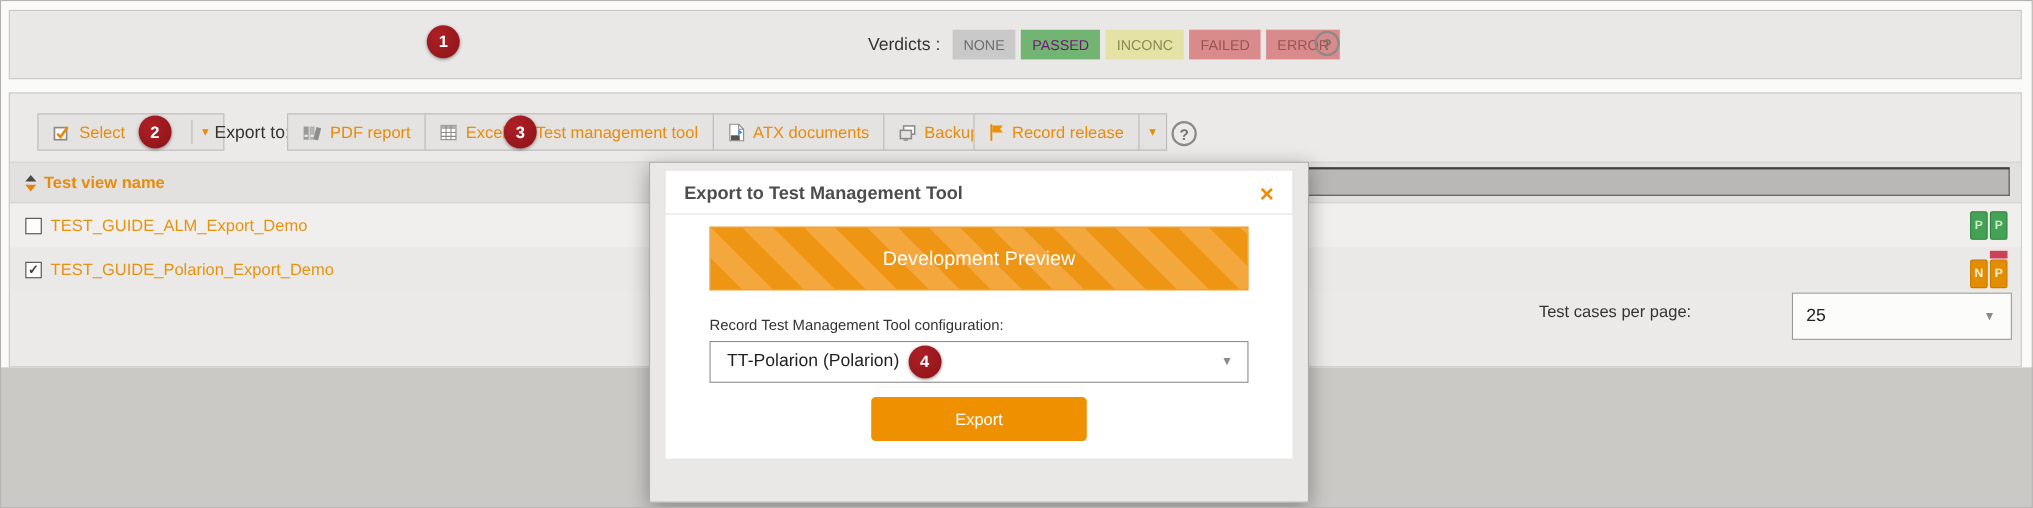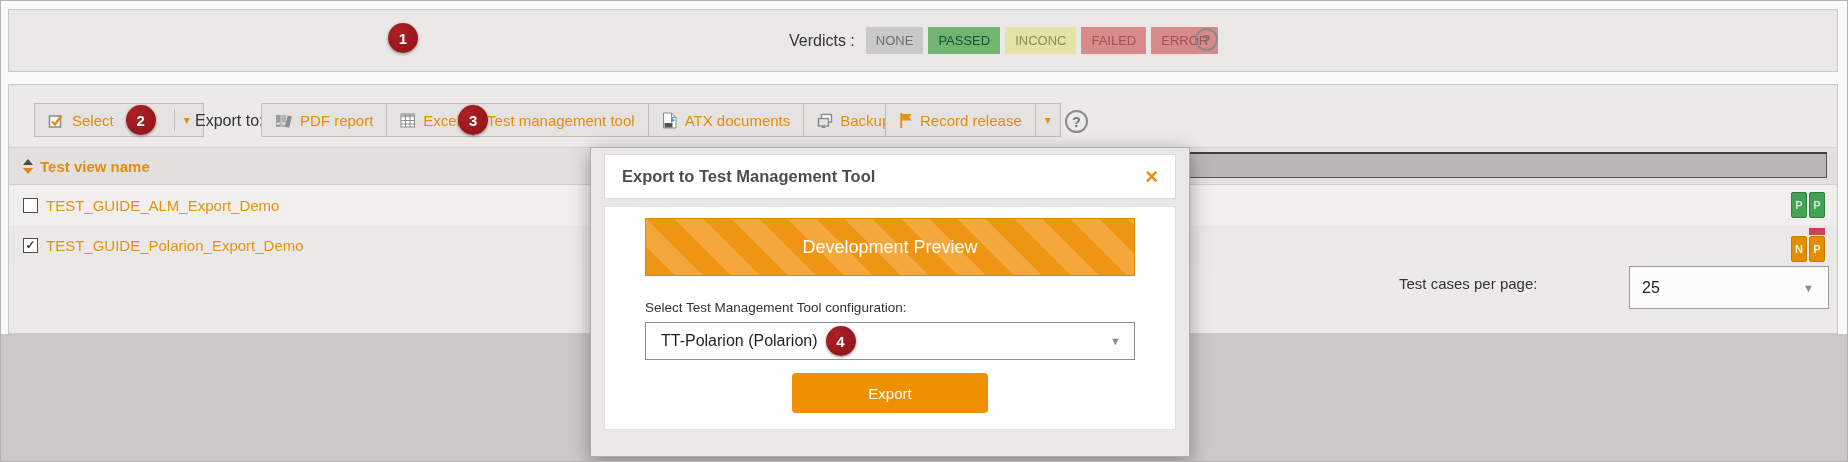--- a/index.html
+++ b/index.html
@@ -32,21 +32,21 @@
     color:#fff; font-size:15px; font-weight:bold;
     display:inline-flex; align-items:center; justify-content:center;
     box-shadow:0 1px 3px rgba(0,0,0,.45); z-index:20; flex:0 0 auto;
   }
   .badge-1 { position:absolute; left:379px; top:13px; }
 
   .verdicts { position:absolute; left:780px; top:0; height:61px; display:flex; align-items:center; }
   .verdicts-lbl { font-size:16px; color:#333; margin-right:11px; }
   .chip { height:27px; padding:0 10px; font-size:13px; display:flex; align-items:center; margin-right:5px; }
   .chip.none   { background:#c9c9c9; color:#6e6e6e; }
-  .chip.passed { background:#72b572; color:#14532d; }
+  .chip.passed { background:#72b572; color:#701a75; }
   .chip.inconc { background:#e4e2a4; color:#8b8b55; }
   .chip.failed { background:#d98b8b; color:#9b5353; }
   .chip.error  { background:#d98b8b; color:#9b5353; }
 
   .help {
     width:23px; height:23px; border-radius:50%; border:2px solid #8a8a88;
     color:#757573; font-weight:bold; font-size:14px;
     display:flex; align-items:center; justify-content:center; cursor:pointer; background:transparent;
   }
   .help-1 { position:absolute; left:1186px; top:18px; }
@@ -120,21 +120,21 @@
     position:absolute; left:590px; top:147px; width:600px; height:310px;
     background:#e9e8e6; border:1px solid #aeadab; box-shadow:0 5px 18px rgba(0,0,0,.35); z-index:30;
   }
   .modal-title {
     position:absolute; left:13px; top:6px; width:572px; height:45px;
     background:#fff; border:1px solid #dcdbd9; display:flex; align-items:center; padding:0 17px;
   }
   .modal-title-text { font-size:16.5px; font-weight:bold; color:#4d4d4b; }
   .modal-close { margin-left:auto; color:#ef8b0b; font-size:22px; font-weight:bold; cursor:pointer; line-height:1; }
   .modal-body {
-    position:absolute; left:13px; top:58px; width:572px; height:224px;
+    position:absolute; left:13px; top:46px; width:572px; height:224px;
     background:#fff; border:1px solid #e2e1df;
   }
   .banner {
     margin:11px 40px 0; height:58px;
     background:repeating-linear-gradient(45deg, #ef9514 0 20px, #f3a73c 20px 40px);
     border:1px solid #e08708;
     display:flex; align-items:center; justify-content:center; color:#fff; font-size:18px;
   }
   .config-label { margin:24px 40px 0; font-size:13.5px; color:#333; }
   .config-select {
@@ -302,21 +302,21 @@
   </div>
 </div>
 
 <div class="modal">
   <div class="modal-title">
     <span class="modal-title-text">Export to Test Management Tool</span>
     <span class="modal-close">×</span>
   </div>
   <div class="modal-body">
     <div class="banner">Development Preview</div>
-    <div class="config-label">Select Test Management Tool configuration:</div>
+    <div class="config-label">Record Test Management Tool configuration:</div>
     <div class="config-select">
       <span>TT-Polarion (Polarion)</span>
       <span class="badge">4</span>
       <span class="caret-gray">▼</span>
     </div>
     <button class="export-btn">Export</button>
   </div>
 </div>
 
 <div class="frame"></div>

